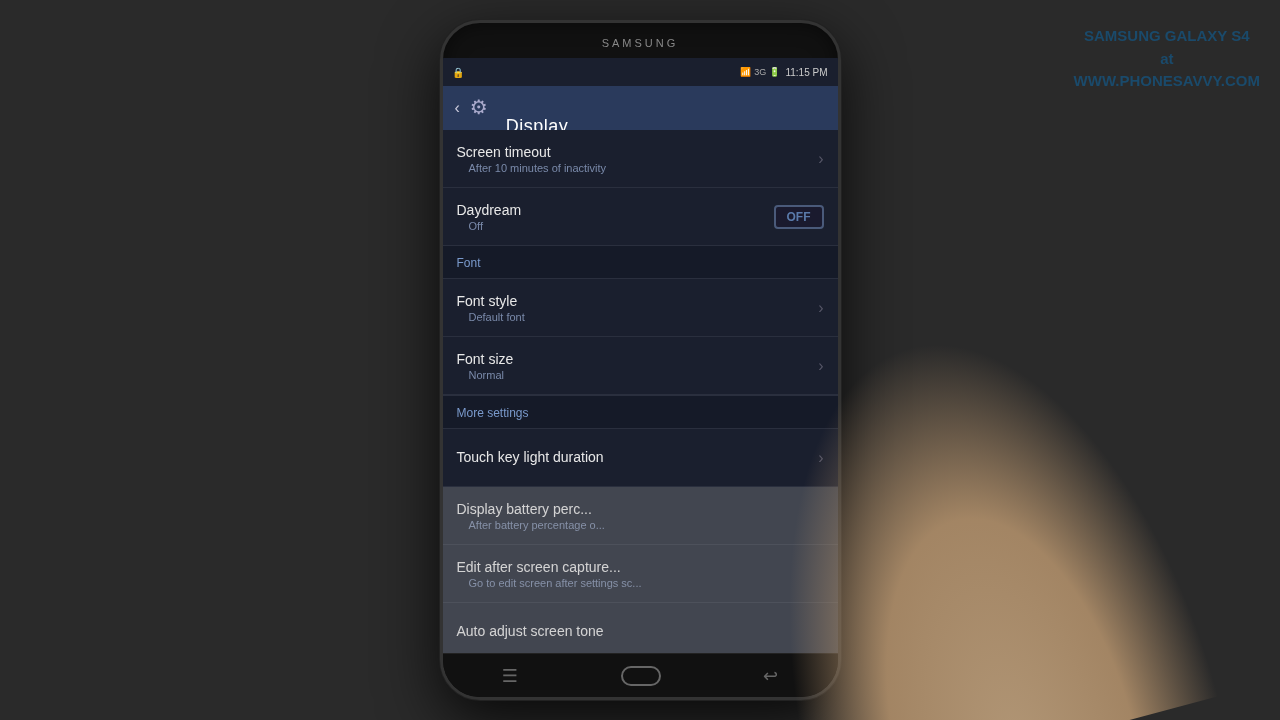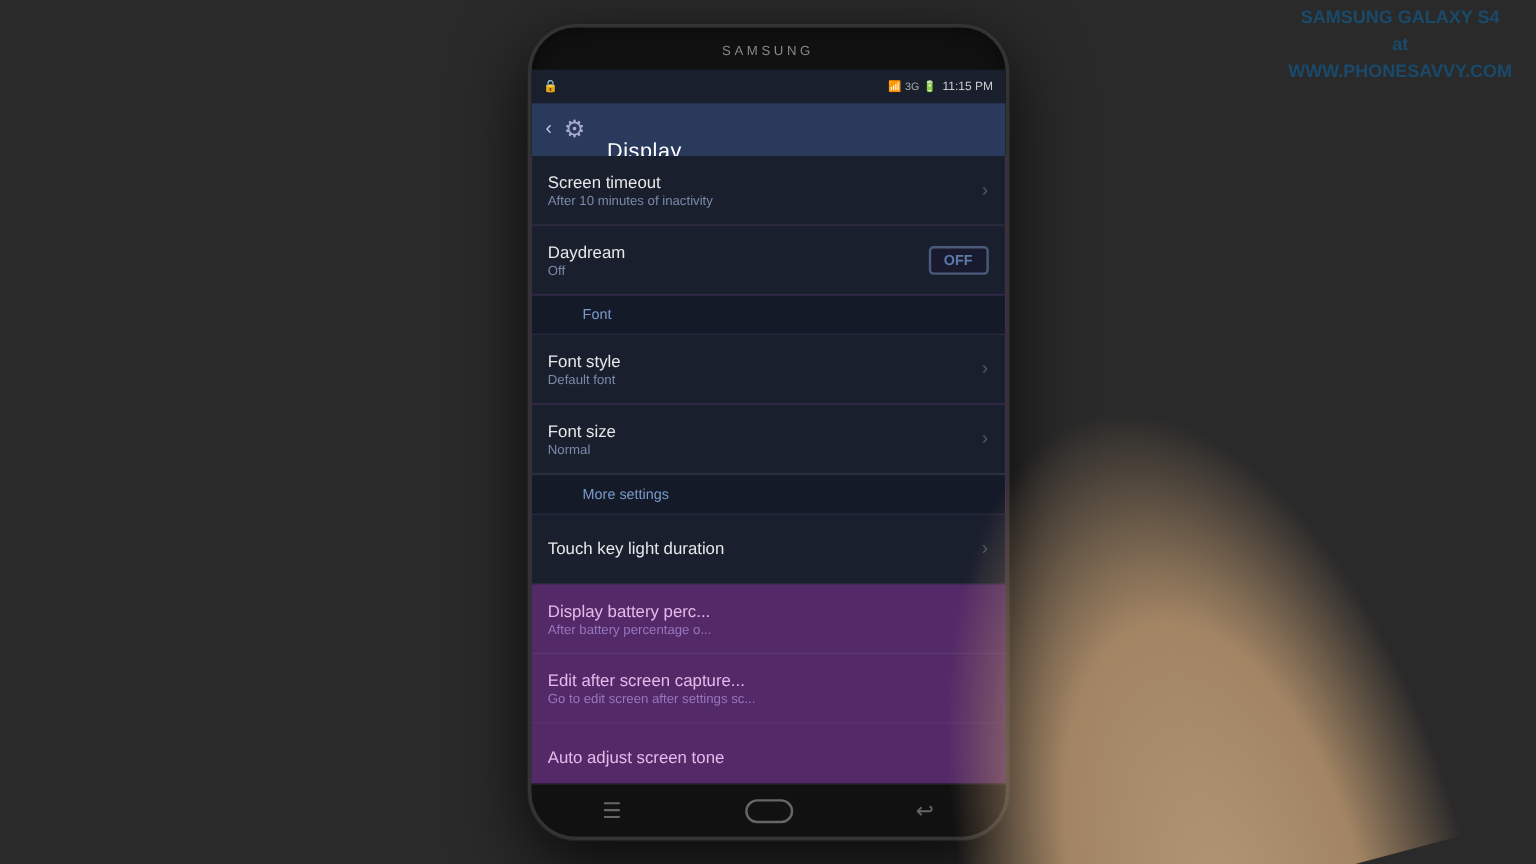--- a/index.html
+++ b/index.html
@@ -22,21 +22,21 @@
       background: #2a2a2a;
       display: flex;
       align-items: center;
       justify-content: center;
       position: relative;
     }
 
     
     .watermark {
       position: absolute;
-      top: 4px;
+      top: 25px;
       right: 20px;
       text-align: center;
       color: #1a4a6b;
       font-weight: bold;
       font-size: 15px;
       line-height: 1.5;
     }
 
     
     .hand-overlay {
@@ -143,21 +143,21 @@
       color: #fff;
       font-size: 18px;
       font-weight: 400;
       letter-spacing: 0.5px;
       margin-top: 36px;
     }
 
     
     .settings-list {
       flex: 1;
-      background: #d946ef;
+      background: #a3a3a3;
       overflow: hidden;
       display: flex;
       flex-direction: column;
     }
 
     .settings-item {
       display: flex;
       align-items: center;
       justify-content: space-between;
       padding: 12px 14px;
@@ -174,41 +174,41 @@
     .settings-item-title {
       color: #e8e8e8;
       font-size: 14px;
       font-weight: 400;
       margin-bottom: 2px;
     }
 
     .settings-item-subtitle {
       color: #7a8aaa;
       font-size: 11px;
+      margin-left: 12px;
     }
 
     .chevron {
       color: #556;
       font-size: 16px;
       flex-shrink: 0;
     }
 
     
     .section-header {
       background: #151a28;
       padding: 7px 14px;
       border-bottom: 1px solid #2a2f3e;
       flex-shrink: 0;
     }
 
     .section-header-text {
       color: #7a9acc;
       font-size: 12px;
       font-weight: 500;
-      margin-left: 29px;
     }
 
     
     .more-settings-header {
       background: #151a28;
       padding: 7px 14px;
       border-bottom: 1px solid #2a2f3e;
       border-top: 1px solid #2a2f3e;
       flex-shrink: 0;
     }

